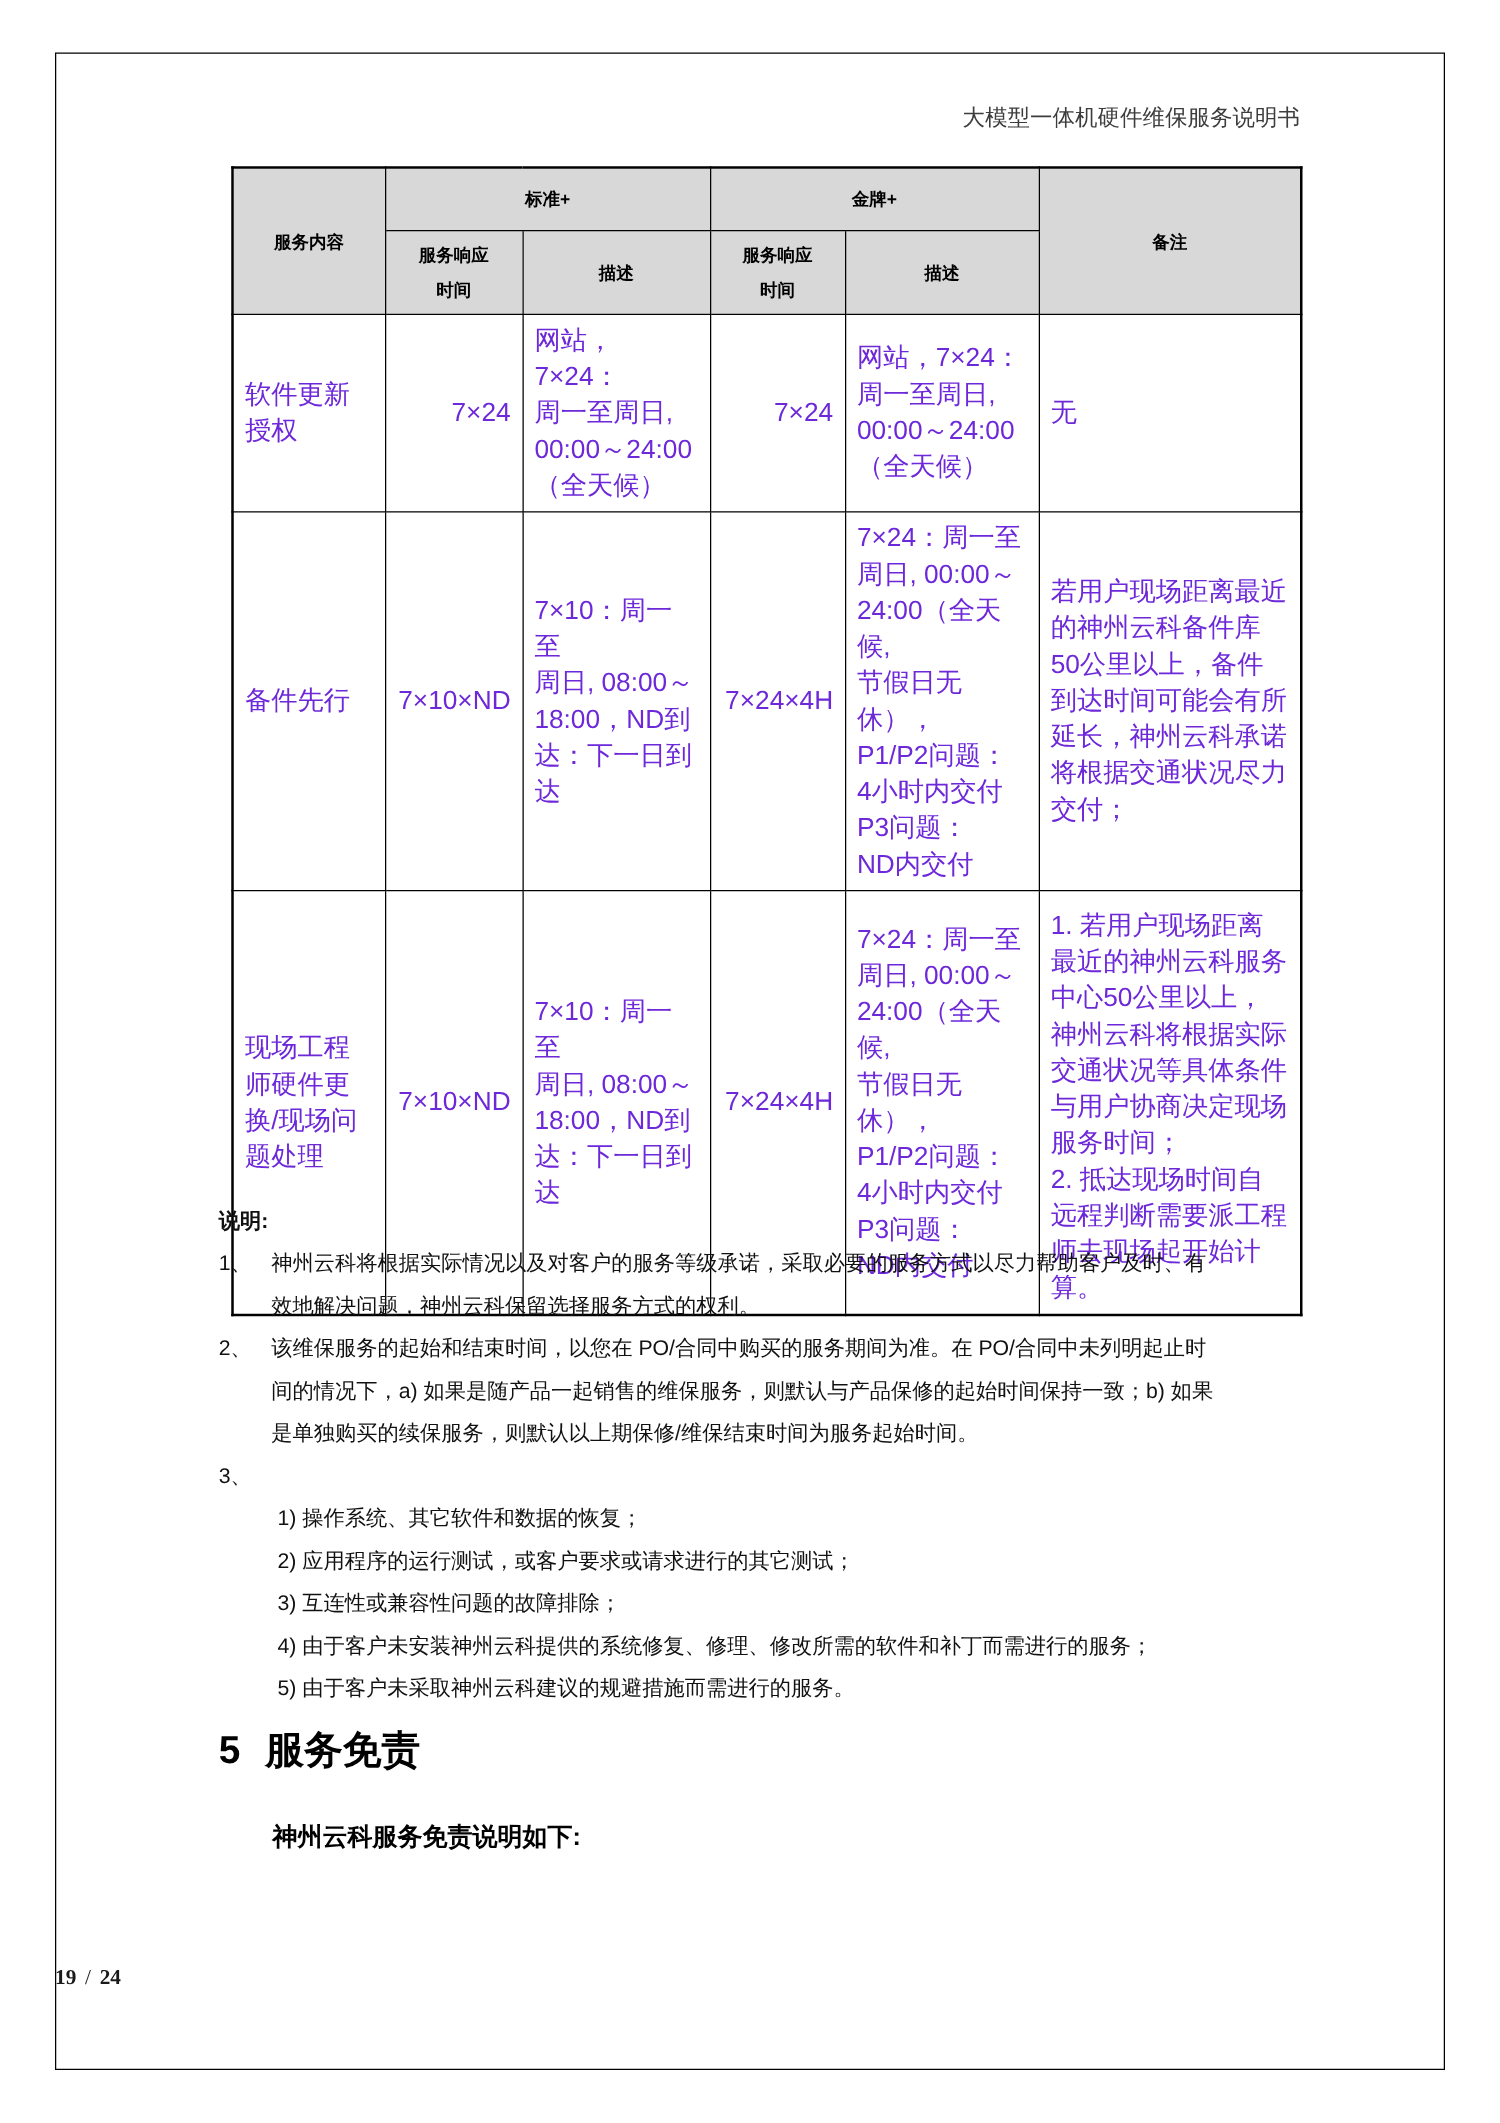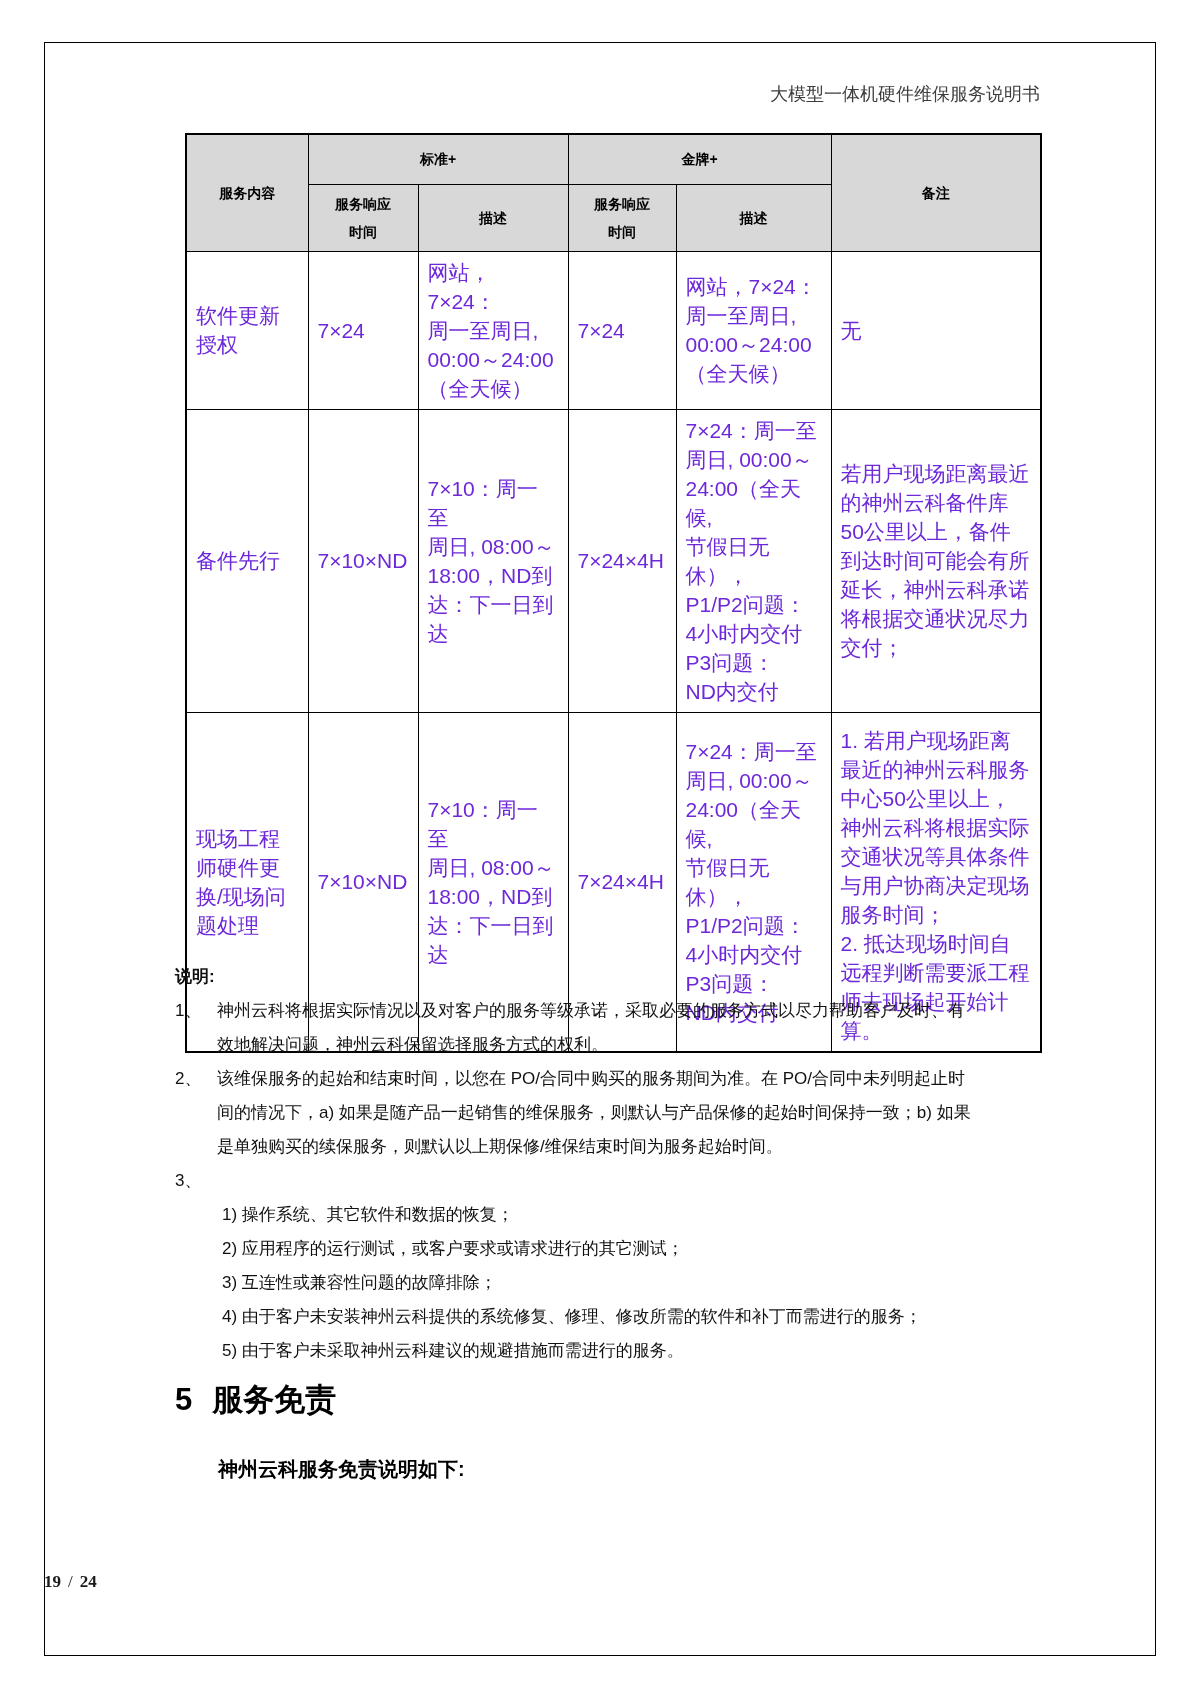--- a/index.html
+++ b/index.html
@@ -35,21 +35,21 @@
   .svc-table td {
     font-size:21px; line-height:29px; vertical-align:middle;
     padding:6px 9px; color:#6d28d9;
   }
   tr.band-row  { height:50px; }
   tr.subhead-row { height:62px;padding-left:20px; }
   tr.r1 { height:118px; }
   tr.r2 { height:230px; }
   tr.r3 { height:337px; }
   td.cell-service { text-align:left; }
-  td.cell-time    { text-align:left; }
+  td.cell-time    { text-align:right; }
   td.cell-desc    { text-align:left; }
   td.cell-remark  { text-align:left; }
   td.valign-top   { vertical-align:top; padding-top:13px; }
   .notes {
     position:absolute; left:175px; top:960px; width:872px;
     font-size:17px; line-height:34px; color:#111;
   }
   .notes-title { font-weight:bold; }
   .note-item { display:flex; align-items:flex-start; }
   .note-num  { flex:0 0 42px; width:42px; }

